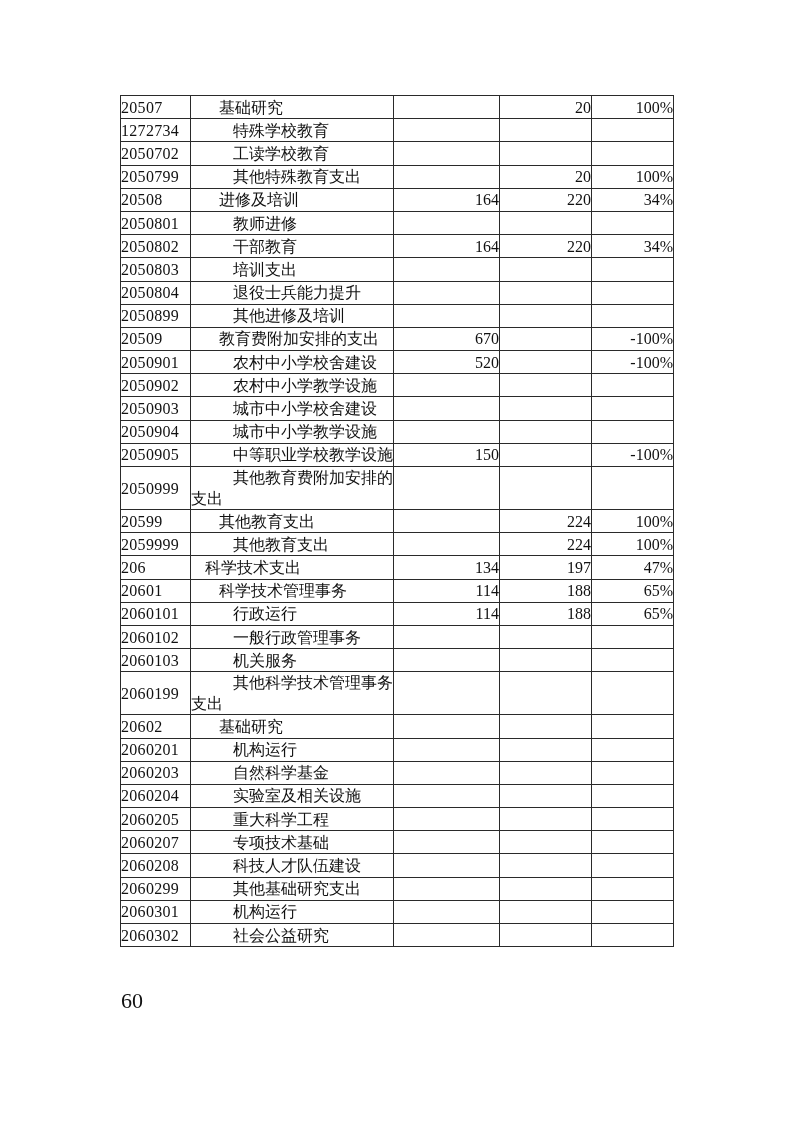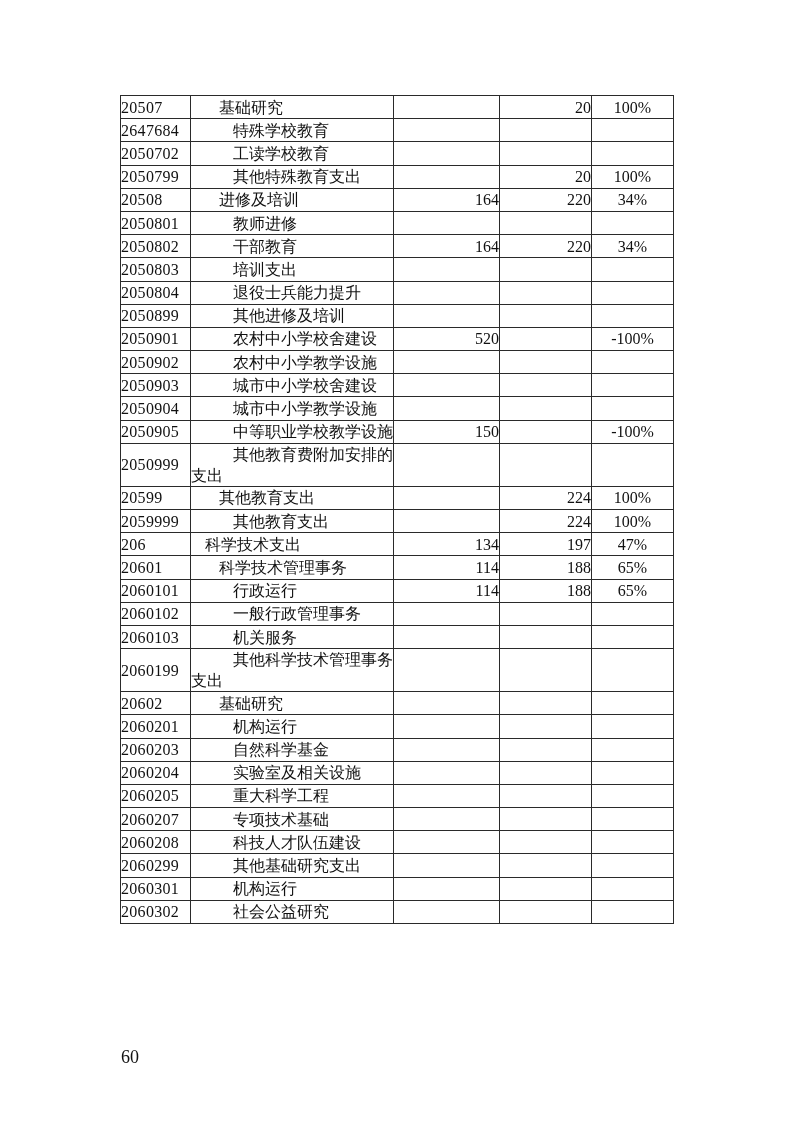--- a/index.html
+++ b/index.html
@@ -41,26 +41,26 @@
   td.code { padding-left: 8px; letter-spacing: 0.3px; }
   td.name {
     padding-left: 6px;
     font-size: 15px;
     white-space: pre;        
   }
   td.name.lv1 { text-indent: 14px; }
   td.name.lv2 { text-indent: 28px; }
   td.name.lv3 { text-indent: 42px; }
   td.num { text-align: right; padding-right: 8px; }
-  td.pct { text-align: center; }
+  td.pct { text-align: right; }
   .pagenum {
     position: absolute;
     left: 121px;
-    top: 1047px;
-    font-size: 18px;
+    top: 988px;
+    font-size: 22px;
     color: #111111;
   }
 </style>
 </head>
 <body>
 
 <div class="page">
 
   <table class="budget">
     <colgroup>
@@ -72,21 +72,21 @@
     </colgroup>
     <tbody>
         <tr>
           <td class="code">20507</td>
           <td class="name lv2">基础研究</td>
           <td class="num"></td>
           <td class="num">20</td>
           <td class="pct">100%</td>
         </tr>
         <tr>
-          <td class="code">2647684</td>
+          <td class="code">1272734</td>
           <td class="name lv3">特殊学校教育</td>
           <td class="num"></td>
           <td class="num"></td>
           <td class="pct"></td>
         </tr>
         <tr>
           <td class="code">2050702</td>
           <td class="name lv3">工读学校教育</td>
           <td class="num"></td>
           <td class="num"></td>
@@ -135,20 +135,27 @@
           <td class="pct"></td>
         </tr>
         <tr>
           <td class="code">2050899</td>
           <td class="name lv3">其他进修及培训</td>
           <td class="num"></td>
           <td class="num"></td>
           <td class="pct"></td>
         </tr>
         <tr>
+          <td class="code">20509</td>
+          <td class="name lv2">教育费附加安排的支出</td>
+          <td class="num">670</td>
+          <td class="num"></td>
+          <td class="pct">-100%</td>
+        </tr>
+        <tr>
           <td class="code">2050901</td>
           <td class="name lv3">农村中小学校舍建设</td>
           <td class="num">520</td>
           <td class="num"></td>
           <td class="pct">-100%</td>
         </tr>
         <tr>
           <td class="code">2050902</td>
           <td class="name lv3">农村中小学教学设施</td>
           <td class="num"></td>

